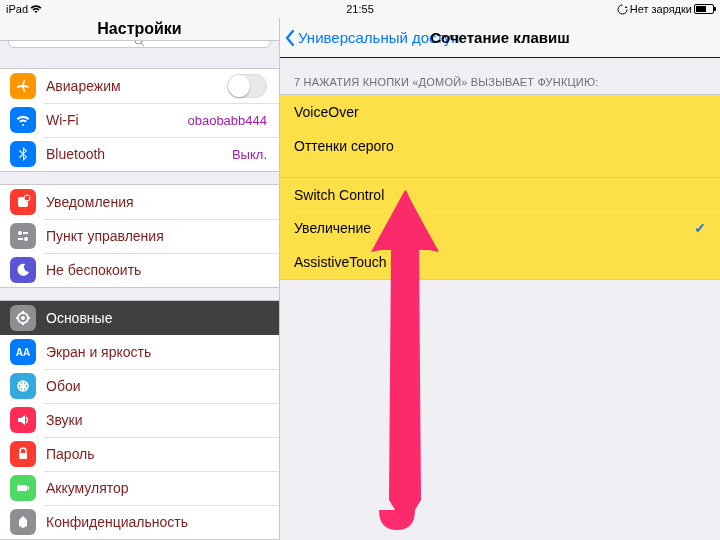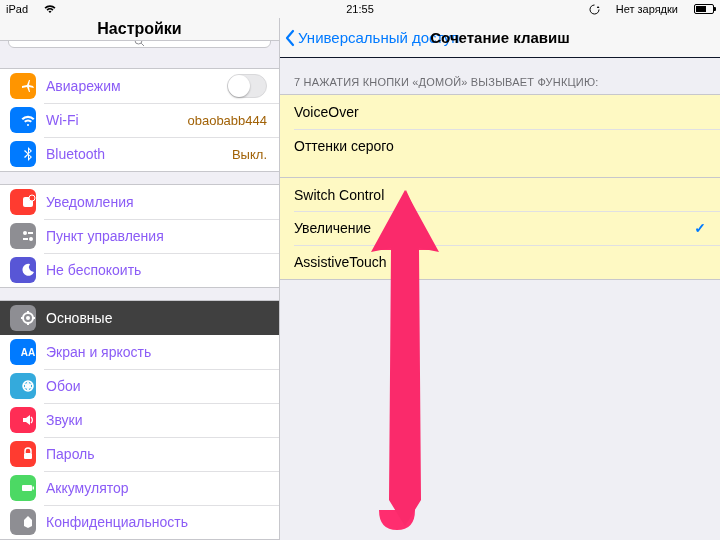--- a/index.html
+++ b/index.html
@@ -1,52 +1,52 @@
 <!DOCTYPE html>
 <html><head>
 <meta charset="utf-8">
 <style>
   * { box-sizing: border-box; margin: 0; padding: 0; }
   body { font-family: -apple-system, "Helvetica Neue", Arial, sans-serif; background: #fff; width: 720px; height: 540px; overflow: hidden; position: relative; }
 
   
   .statusbar { height: 18px; background: #f7f7f7; display: flex; align-items: center; justify-content: space-between; font-size: 11px; padding: 0 6px; color: #000; }
-  .statusbar .left, .statusbar .right { display: flex; align-items: center; gap: 16px; }
+  .statusbar .left, .statusbar .right { display: flex; align-items: center; gap: 2px; }
   .statusbar .center { position: absolute; left: 50%; transform: translateX(-50%); font-weight: 500; }
   .wifi-icon, .lock-icon, .reload-icon, .bat-icon { display: inline-flex; align-items: center; }
   .bat { width: 20px; height: 10px; border: 1px solid #000; border-radius: 2px; position: relative; }
   .bat::after { content: ""; position: absolute; right: -3px; top: 2px; width: 2px; height: 4px; background: #000; border-radius: 0 1px 1px 0; }
   .bat .fill { position: absolute; left: 1px; top: 1px; bottom: 1px; width: 10px; background: #000; }
 
   .frame { display: flex; height: 522px; }
 
   
   .sidebar { width: 280px; background: #f0eff5; border-right: 1px solid #c7c7cc; display: flex; flex-direction: column; }
   .sb-header { height: 40px; display: flex; align-items: center; justify-content: center; border-bottom: 1px solid #c7c7cc; background: #f7f7f7; position: relative; }
   .sb-header h1 { font-size: 16px; font-weight: 600; }
   .searchbox { margin: -6px 8px 8px 8px; height: 22px; border: 1px solid #c7c7cc; border-radius: 6px; background: #fff; display: flex; align-items: center; justify-content: center; color: #8e8e93; font-size: 12px; gap: 4px; }
   .group { margin-top: 12px; border-top: 1px solid #c7c7cc; border-bottom: 1px solid #c7c7cc; background: #fff; }
   .row { display: flex; align-items: center; height: 34px; padding: 0 12px 0 10px; position: relative; }
   .row + .row::before { content: ""; position: absolute; left: 44px; right: 0; top: 0; height: 1px; background: #e0e0e3; }
   .row.selected { background: #404040; color: #fff; }
   .row.selected + .row::before { display:none; }
-  .row .icon { width: 26px; height: 26px; border-radius: 6px; margin-right: 10px; display: flex; align-items: center; justify-content: flex-end; color: #fff; flex-shrink: 0; }
-  .row .label { flex: 1; font-size: 14px; color: #8b5cf6; }
+  .row .icon { width: 26px; height: 26px; border-radius: 6px; margin-right: 10px; display: flex; align-items: center; justify-content: center; color: #fff; flex-shrink: 0; }
+  .row .label { flex: 1; font-size: 14px; color: #7f1d1d; }
   .row.selected .label { color: #fff; }
-  .row .value { font-size: 13px; color: #a16207; }
+  .row .value { font-size: 13px; color: #a21caf; }
   .toggle { width: 40px; height: 24px; border-radius: 12px; background: #e9e9eb; border: 1px solid #d9d9db; position: relative; }
   .toggle .knob { width: 22px; height: 22px; border-radius: 50%; background: #fff; box-shadow: 0 1px 2px rgba(0,0,0,.3); position: absolute; left: 0; top: 0; }
 
   
   .detail { flex: 1; background: #efeff4; display: flex; flex-direction: column; }
   .d-header { height: 40px; background: #f7f7f7; border-bottom: 1px solid #0f172a; display: flex; align-items: center; position: relative; }
   .back { display: flex; align-items: center; color: #007aff; font-size: 15px; padding-left: 4px; gap: 2px; }
   .d-title { position: absolute; left: 50%; transform: translateX(-50%); font-size: 15px; font-weight: 600; }
   .section-header { font-size: 11px; letter-spacing: .2px; color: #6d6d72; padding: 18px 14px 6px; text-transform: none; }
-  .list { background: #fef9c3; border-top: 1px solid #c7c7cc; border-bottom: 1px solid #c7c7cc; margin: 0; }
+  .list { background: #fde047; border-top: 1px solid #c7c7cc; border-bottom: 1px solid #c7c7cc; margin: 0; }
   .li { height: 34px; display: flex; align-items: center; padding: 0 14px; position: relative; font-size: 14px; }
   .li + .li::before { content: ""; position: absolute; left: 14px; right: 0; top: 0; height: 1px; background: #e0e0e3; }
   .li.gap-above { border-top: 1px solid #c7c7cc; margin-top: 14px; }
   .li.gap-above::before { display: none; }
   .check { color: #007aff; font-weight: 700; margin-left: auto; }
 
   
   .arrow { position: absolute; left: 365px; top: 190px; pointer-events: none; }
 
   svg { display: block; }

